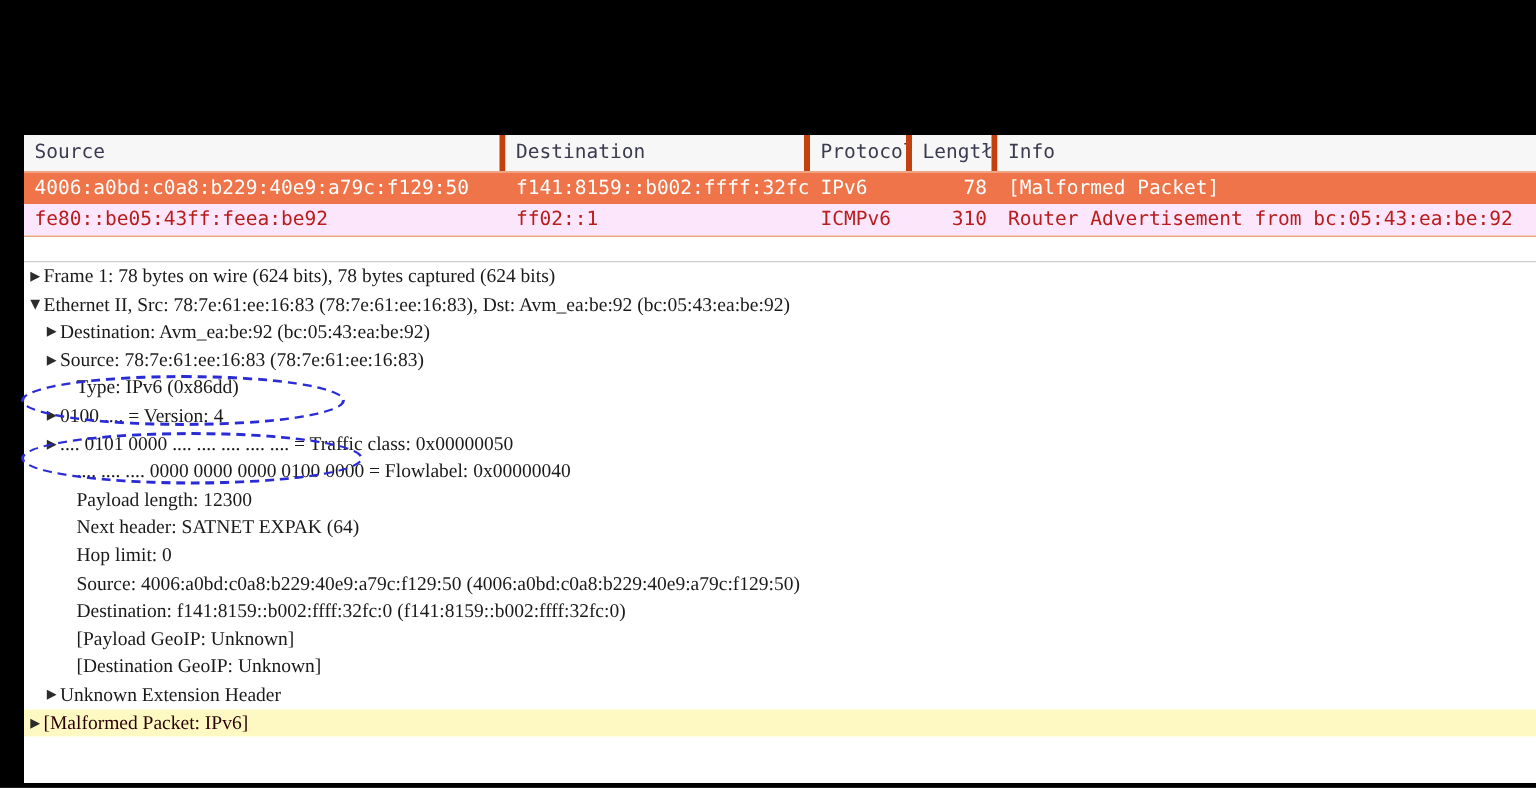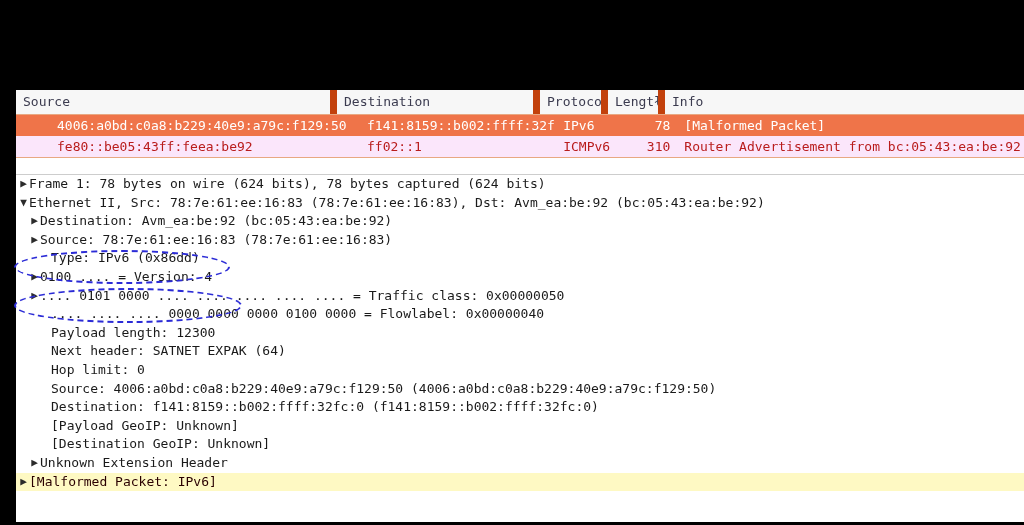--- a/index.html
+++ b/index.html
@@ -45,41 +45,40 @@
     background: #f7f7f7;
     border-bottom: 1px solid #e8a882;
     box-sizing: border-box;
   }
   .col-header {
     font-size: 13px;
     color: #3b3b4f;
     line-height: 24px;
     padding-left: 7px;
     box-sizing: border-box;
-    border-right: 7px solid #c2410c;
+    border-right: 4px solid #c2410c;
     overflow: hidden;
     white-space: nowrap;
     background: #f7f7f7;
   }
   .col-header:last-child { border-right: none; }
 
   .c-source { width: 321px; }
   .c-dest   { width: 203px; }
   .c-proto  { width: 68px; }
   .c-len    { width: 57px; }
   .c-info   { width: 359px; }
 
   .pkt-row {
     display: flex;
     height: 21px;
     font-size: 13px;
     line-height: 21px;
     white-space: nowrap;
     box-sizing: border-box;
-    padding-left: 34px;
   }
   .pkt-row.selected {
     background: #ef7449;
     color: #ffffff;
   }
   .pkt-row.normal {
     background: #fbe6fb;
     color: #b91c1c;
   }
   .pkt-cell {
@@ -111,21 +110,21 @@
   }
   .tree-row {
     position: relative;
     height: 18.6px;
     line-height: 18.6px;
     white-space: nowrap;
     color: #1a1a1a;
     box-sizing: border-box;
     overflow: hidden;
   }
-  .tree-row .txt { display: inline-block; vertical-align: top; }
+  .tree-row .txt { display: inline-block; vertical-align: top; font-family: Liberation Serif, serif; }
 
   .tree-row.sel-ip {
     background: #ef7449;
     color: #ffffff;
   }
   .tree-row.malformed {
     background: #fef9c3;
     color: #2a0000;
   }
 

